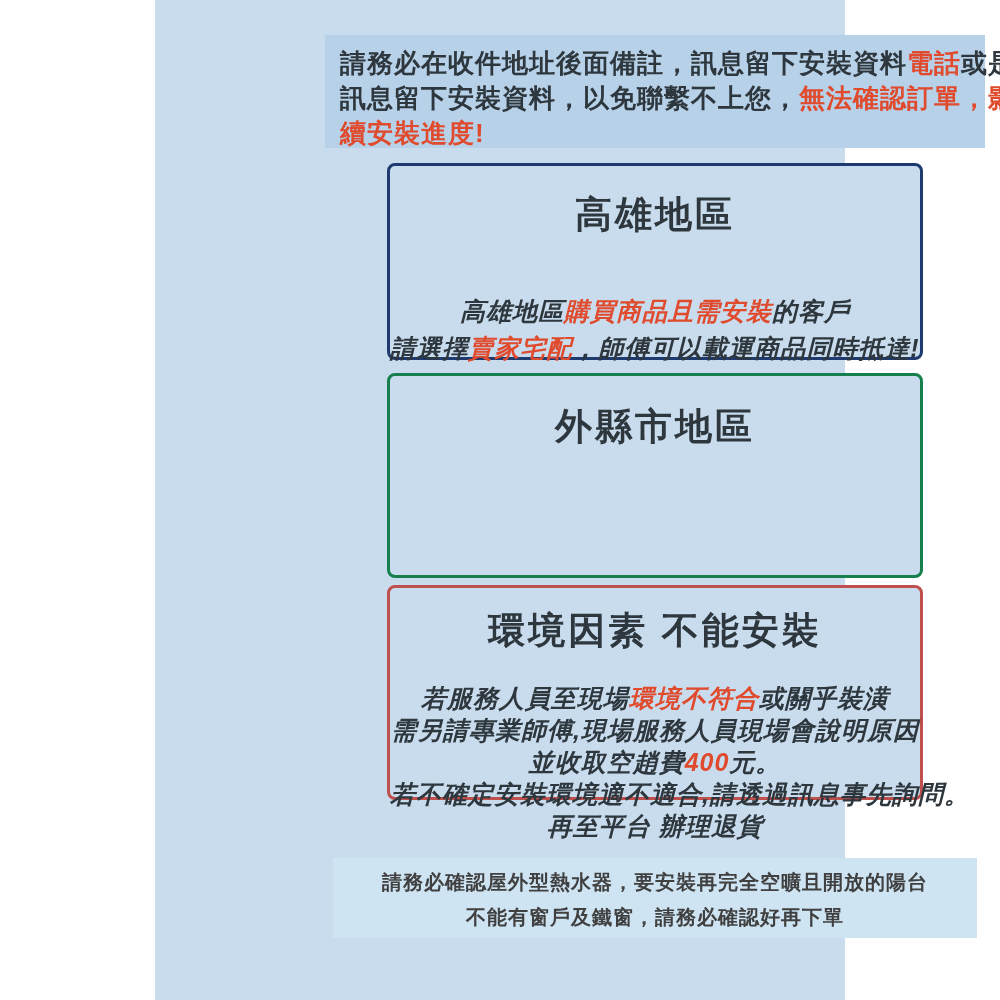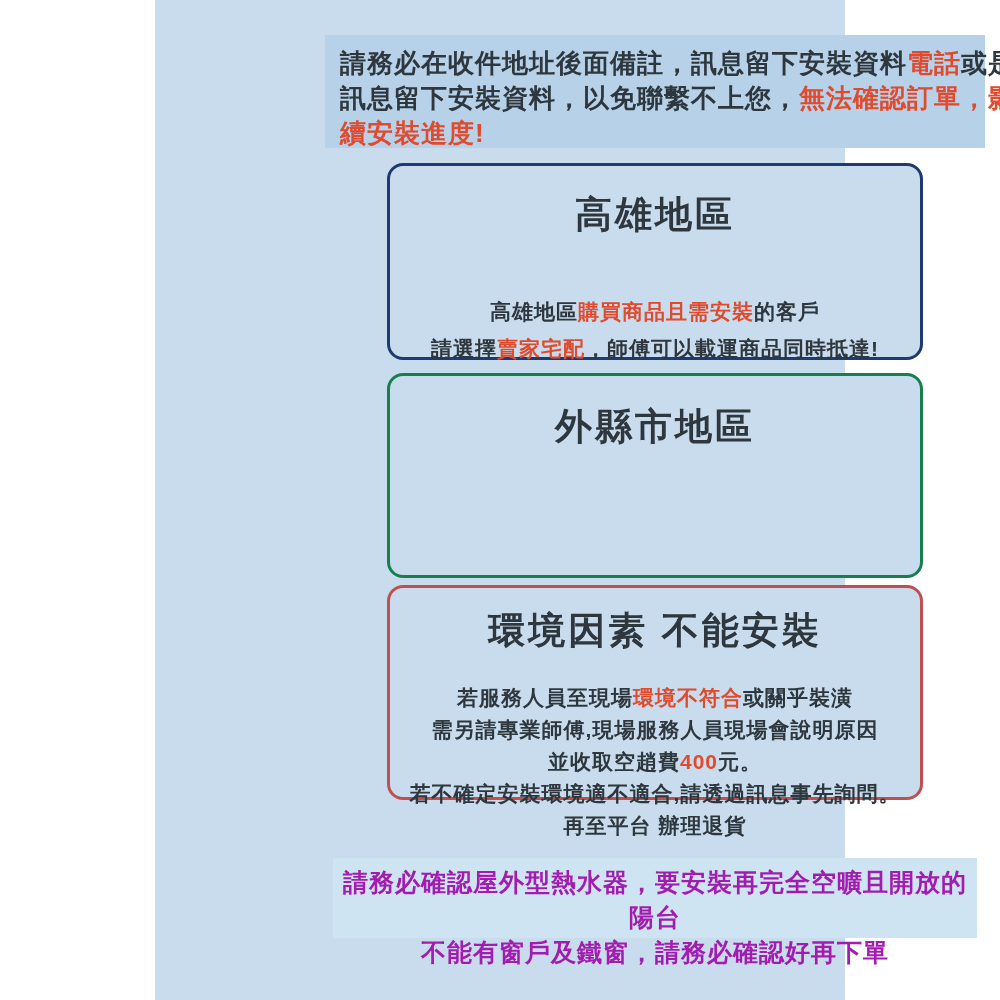--- a/index.html
+++ b/index.html
@@ -3,34 +3,34 @@
 <meta charset="utf-8">
 <style>
   html,body{margin:0;padding:0;}
   body{background:#ffffff;font-family:"Liberation Sans","DejaVu Sans",sans-serif;}
   .screen{position:relative;width:1000px;height:1000px;background:#ffffff;overflow:hidden;}
   .page-column{position:absolute;left:155px;top:0;width:690px;height:1000px;background:#c9dcee;}
   .panel{position:absolute;box-sizing:border-box;}
   .top-panel{left:170px;top:35px;width:660px;height:113px;background:#b7d1e9;padding:11px 14px 0 15px;}
   .bottom-panel{left:178px;top:858px;width:644px;height:80px;background:#cfe4f3;padding-top:7px;text-align:center;}
   .notice-line{font-size:26px;line-height:35px;font-weight:600;letter-spacing:1px;white-space:nowrap;}
-  .bottom-line{font-size:25px;line-height:35px;font-weight:600;letter-spacing:1px;color:#a21caf;}
-  .info-box{position:absolute;left:232px;width:536px;box-sizing:border-box;border:3px solid;border-radius:16px;background:#c9dcee;text-align:center;}
+  .bottom-line{font-size:20px;line-height:35px;font-weight:600;letter-spacing:1px;color:#404040;}
+  .info-box{position:absolute;left:232px;width:536px;box-sizing:border-box;border:3px solid;border-radius:8px;background:#c9dcee;text-align:center;}
   .box-kaohsiung{top:163px;height:197px;border-color:#1e3a6e;}
   .box-other{top:373px;height:205px;border-color:#15804d;}
   .box-environment{top:585px;height:215px;border-color:#c0504d;}
   .box-title{font-size:37px;font-weight:700;color:#2e373d;letter-spacing:3px;}
   .box-kaohsiung .box-title{margin-top:24px;}
   .box-other .box-title{margin-top:26px;}
   .box-environment .box-title{margin-top:18px;}
   .box-body{margin-top:0;}
   .box-kaohsiung .box-body{margin-top:53px;}
   .box-other .box-body{margin-top:50px;}
   .box-environment .box-body{margin-top:26px;}
-  .body-line{font-size:21px;line-height:37px;font-weight:600;letter-spacing:1px;white-space:nowrap;}
+  .body-line{font-size:25px;line-height:37px;font-weight:600;letter-spacing:1px;white-space:nowrap;font-style:italic;}
   .box-environment .body-line{line-height:32px;}
   .seg{display:inline;}
   .dark{color:#2e373d;}
   .red{color:#e04a2d;}
 </style>
 </head>
 <body>
 
 <div class="screen">
   <div class="page-column">

